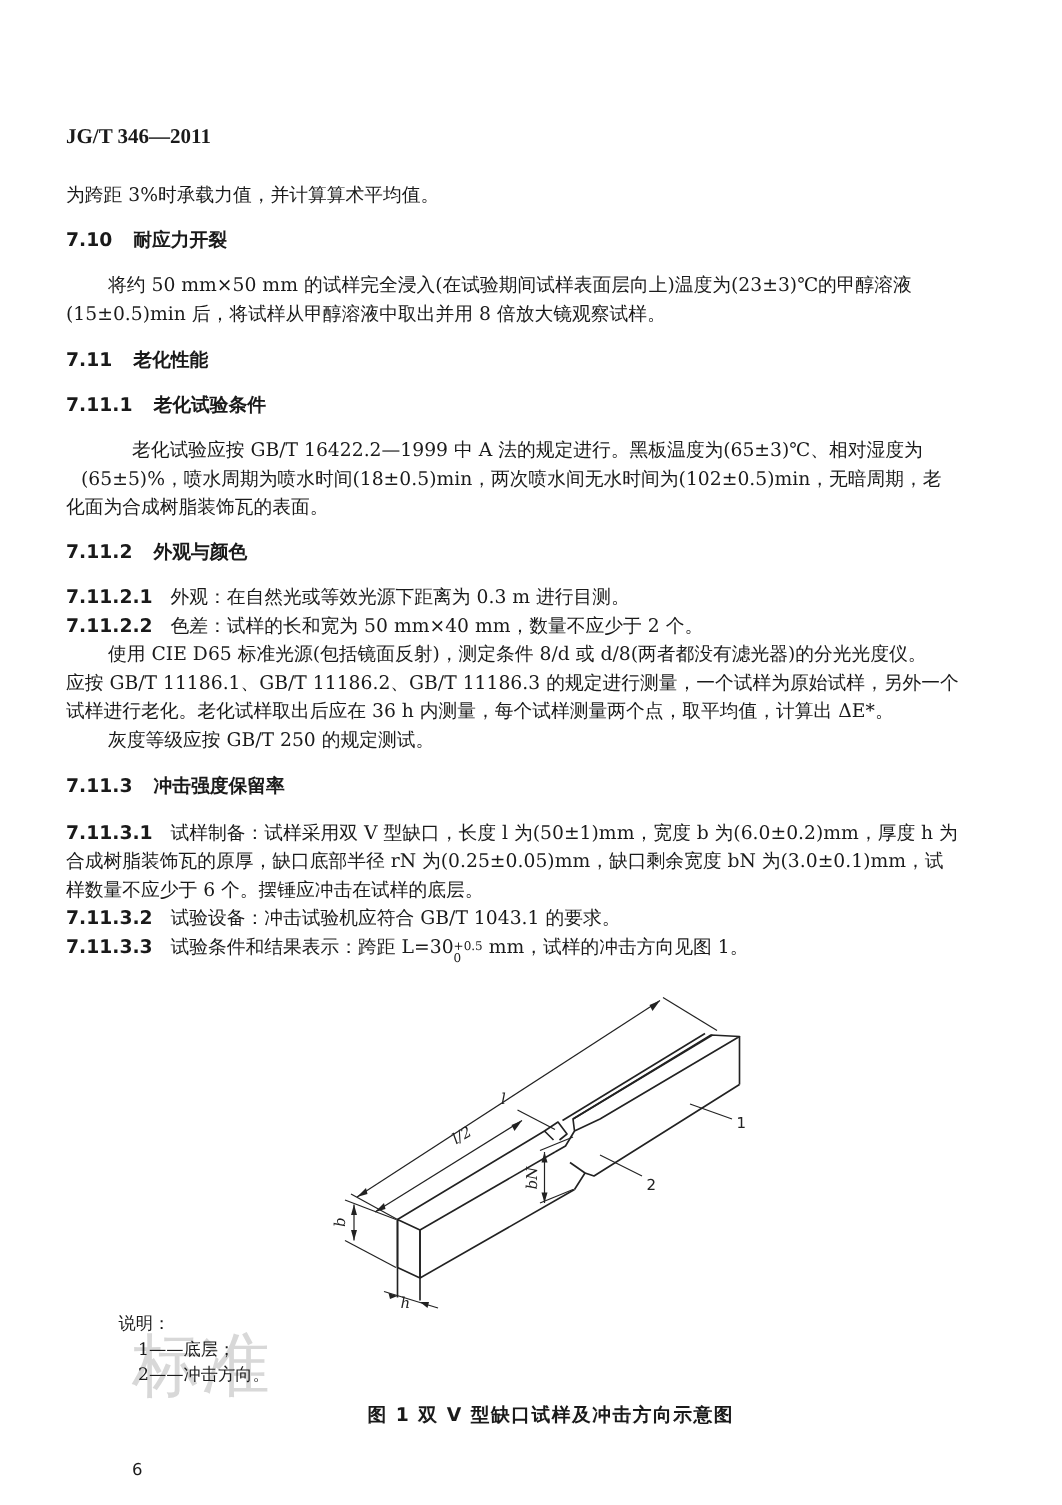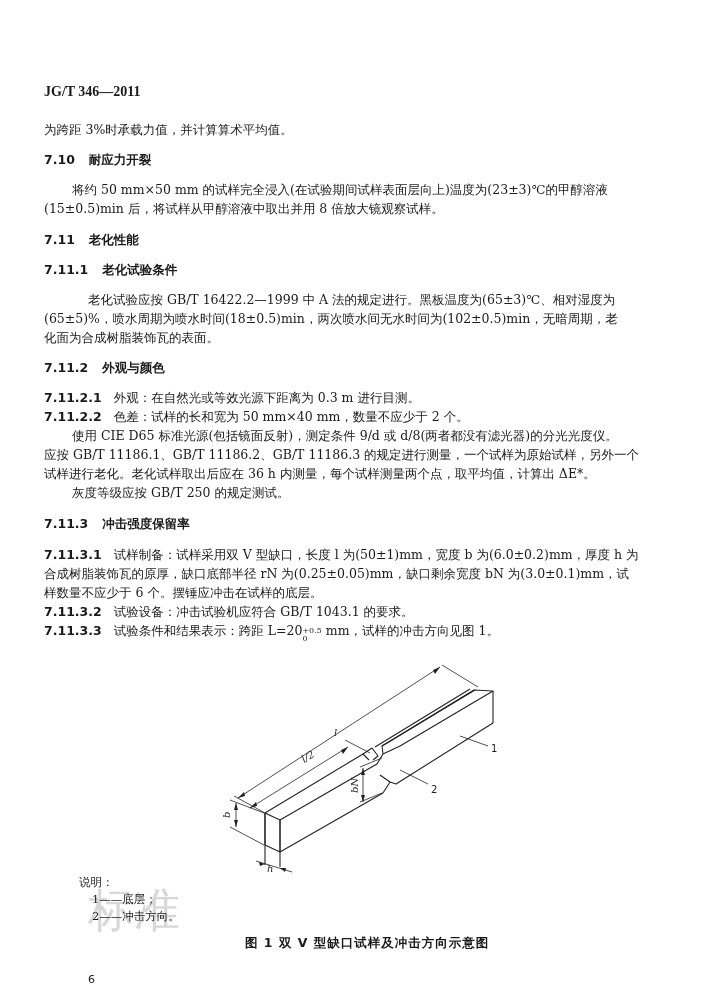--- a/index.html
+++ b/index.html
@@ -27,50 +27,50 @@
 <div class="abs p" style="left:72px;top:180px;">将约 50 mm×50 mm 的试样完全浸入(在试验期间试样表面层向上)温度为(23±3)℃的甲醇溶液</div>
 <div class="abs p" style="left:44px;top:199px;">(15±0.5)min 后，将试样从甲醇溶液中取出并用 8 倍放大镜观察试样。</div>
 
 <div class="abs h" style="left:44px;top:232px;">
   <span>7.11</span><span style="display:inline-block;width:14px"></span><span>老化性能</span>
 </div>
 <div class="abs h" style="left:44px;top:262px;">
   <span>7.11.1</span><span style="display:inline-block;width:14px"></span><span>老化试验条件</span>
 </div>
 <div class="abs p" style="left:88px;top:290px;">老化试验应按 GB/T 16422.2—1999 中 A 法的规定进行。黑板温度为(65±3)℃、相对湿度为</div>
-<div class="abs p" style="left:44px;top:309px;">(65±5)%，喷水周期为喷水时间(18±0.5)min，两次喷水间无水时间为(102±0.5)min，无暗周期，老</div>
+<div class="abs p" style="left:54px;top:309px;">(65±5)%，喷水周期为喷水时间(18±0.5)min，两次喷水间无水时间为(102±0.5)min，无暗周期，老</div>
 <div class="abs p" style="left:44px;top:328px;">化面为合成树脂装饰瓦的表面。</div>
 
 <div class="abs h" style="left:44px;top:360px;">
   <span>7.11.2</span><span style="display:inline-block;width:14px"></span><span>外观与颜色</span>
 </div>
 <div class="abs p" style="left:44px;top:388px;">
   <span class="h">7.11.2.1</span><span style="display:inline-block;width:12px"></span><span>外观：在自然光或等效光源下距离为 0.3 m 进行目测。</span>
 </div>
 <div class="abs p" style="left:44px;top:407px;">
   <span class="h">7.11.2.2</span><span style="display:inline-block;width:12px"></span><span>色差：试样的长和宽为 50 mm×40 mm，数量不应少于 2 个。</span>
 </div>
-<div class="abs p" style="left:72px;top:426px;">使用 CIE D65 标准光源(包括镜面反射)，测定条件 9/d 或 d/8(两者都没有滤光器)的分光光度仪。</div>
+<div class="abs p" style="left:72px;top:426px;">使用 CIE D65 标准光源(包括镜面反射)，测定条件 8/d 或 d/8(两者都没有滤光器)的分光光度仪。</div>
 <div class="abs p" style="left:44px;top:445px;">应按 GB/T 11186.1、GB/T 11186.2、GB/T 11186.3 的规定进行测量，一个试样为原始试样，另外一个</div>
 <div class="abs p" style="left:44px;top:464px;">试样进行老化。老化试样取出后应在 36 h 内测量，每个试样测量两个点，取平均值，计算出 ΔE*。</div>
 <div class="abs p" style="left:72px;top:483px;">灰度等级应按 GB/T 250 的规定测试。</div>
 
 <div class="abs h" style="left:44px;top:516px;">
   <span>7.11.3</span><span style="display:inline-block;width:14px"></span><span>冲击强度保留率</span>
 </div>
 <div class="abs p" style="left:44px;top:545px;">
   <span class="h">7.11.3.1</span><span style="display:inline-block;width:12px"></span><span>试样制备：试样采用双 V 型缺口，长度 l 为(50±1)mm，宽度 b 为(6.0±0.2)mm，厚度 h 为</span>
 </div>
 <div class="abs p" style="left:44px;top:564px;">合成树脂装饰瓦的原厚，缺口底部半径 rN 为(0.25±0.05)mm，缺口剩余宽度 bN 为(3.0±0.1)mm，试</div>
 <div class="abs p" style="left:44px;top:583px;">样数量不应少于 6 个。摆锤应冲击在试样的底层。</div>
 <div class="abs p" style="left:44px;top:602px;">
   <span class="h">7.11.3.2</span><span style="display:inline-block;width:12px"></span><span>试验设备：冲击试验机应符合 GB/T 1043.1 的要求。</span>
 </div>
 <div class="abs p" style="left:44px;top:621px;">
-  <span class="h">7.11.3.3</span><span style="display:inline-block;width:12px"></span><span>试验条件和结果表示：跨距 L=20</span><span style="display:inline-flex;flex-direction:column;font-size:8px;line-height:8px;vertical-align:2px;">
+  <span class="h">7.11.3.3</span><span style="display:inline-block;width:12px"></span><span>试验条件和结果表示：跨距 L=30</span><span style="display:inline-flex;flex-direction:column;font-size:8px;line-height:8px;vertical-align:2px;">
       <span>+0.5</span>
       <span>0</span>
     </span><span> mm，试样的冲击方向见图 1。</span>
 </div>
 
 <svg class="abs" style="left:220px;top:660px;" width="300" height="220" viewBox="0 0 300 220">
   <g stroke="#222" stroke-width="1.1" fill="none" stroke-linejoin="round">
 
     <path d="M45 153 L60 160 L60 192 L45 185 Z"></path>
 

